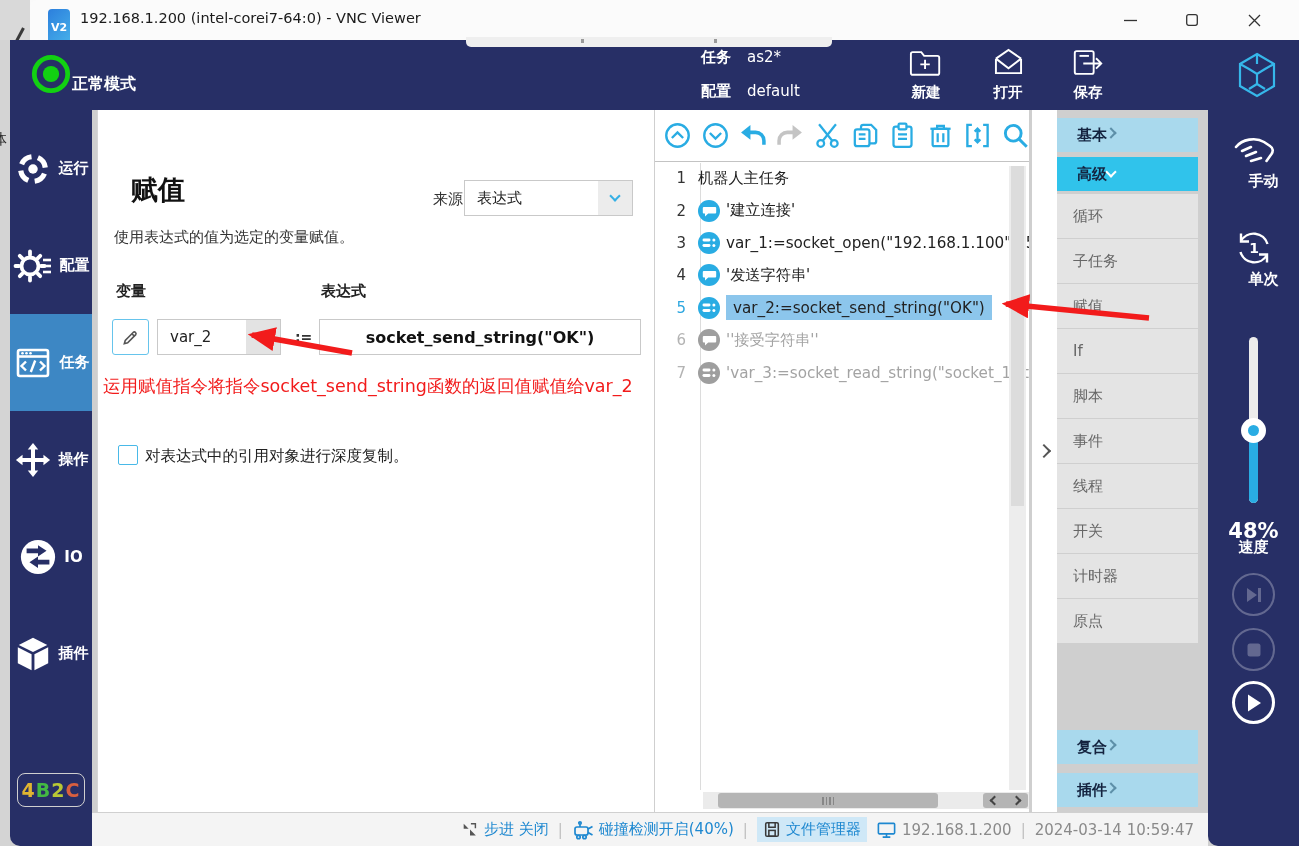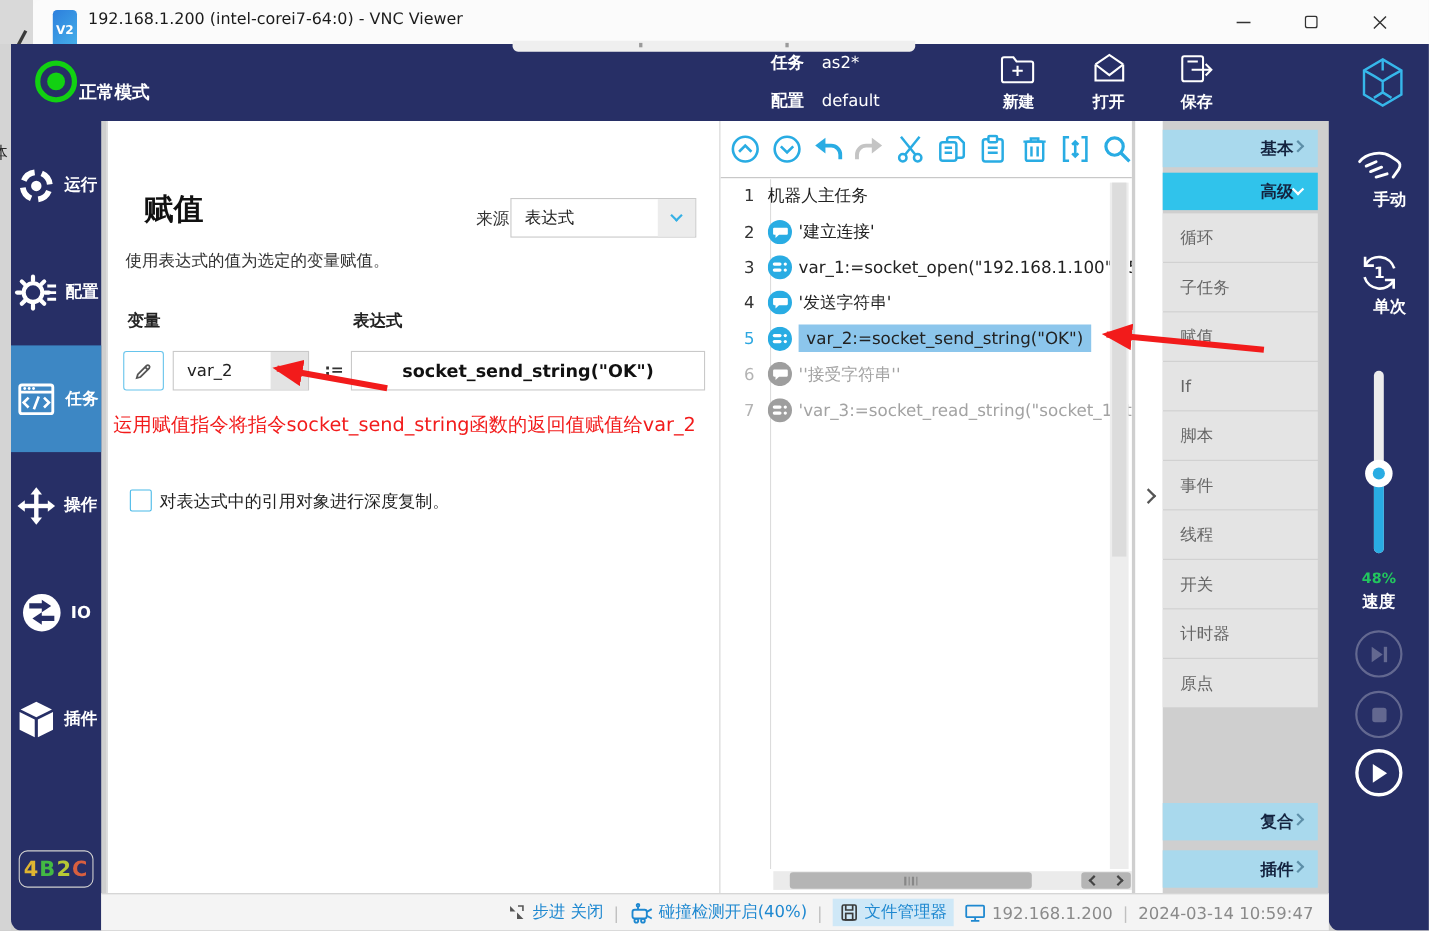--- a/index.html
+++ b/index.html
@@ -74,33 +74,33 @@
 .hscroll{position:absolute;left:48px;bottom:3px;height:17px;width:327px;background:#ebebeb}
 .hthumb{position:absolute;left:15px;top:1px;width:220px;height:15px;background:#b5b5b5;border-radius:3px;display:flex;align-items:center;justify-content:center;gap:2px}
 .hthumb i{width:1.5px;height:8px;background:#878787}
 .hbtns{position:absolute;right:2px;top:1px;width:45px;height:15px;background:#b5b5b5;border-radius:3px;display:flex;align-items:center;justify-content:space-around}
 .hbtns .c{width:7px;height:7px;border-right:2px solid #444;border-bottom:2px solid #444}
 
 .expander{position:absolute;left:1032px;top:110px;width:25px;height:702px;background:#fff}
 .expchev{position:absolute;left:7px;top:336px;width:10px;height:10px;border-right:2.2px solid #555;border-bottom:2.2px solid #555;transform:rotate(-45deg);cursor:pointer}
 
 .instr{position:absolute;left:1057px;top:118px;width:141px}
-.igroup{position:absolute;left:0;width:141px;height:34px;background:#a9d9ed;display:flex;align-items:center;justify-content:flex-end;padding:0 14px 0 20px;font-size:15px;font-weight:bold;color:#14233f;cursor:pointer}
+.igroup{position:absolute;left:0;width:141px;height:34px;background:#a9d9ed;display:flex;align-items:center;justify-content:flex-start;padding:0 14px 0 20px;font-size:15px;font-weight:bold;color:#14233f;cursor:pointer}
 .igroup .chev{border-color:#5d8fa8}
 .igroup.open{background:#30c3eb}
 .igroup.open .chev{border-color:#fff}
 .iitem{position:absolute;left:0;width:141px;height:44px;background:#e4e4e4;display:flex;align-items:center;padding-left:16px;font-size:15px;color:#666;cursor:pointer}
 
 .rightbar{position:absolute;left:1208px;top:110px;width:91px;height:736px;background:#272f66;border-bottom-left-radius:10px}
 .rlabel{position:absolute;width:111px;text-align:center;color:#fff;font-size:15px;font-weight:bold}
 .slider-track{position:absolute;left:41px;top:227px;width:9px;height:166px;border-radius:5px;background:#ececec}
 .slider-fill{position:absolute;left:0;bottom:0;width:9px;height:75px;border-radius:5px;background:#29ace3}
 .slider-handle{position:absolute;left:33px;top:308px;width:25px;height:25px;border-radius:50%;background:#fff;display:flex;align-items:center;justify-content:center;cursor:pointer}
 .slider-handle i{width:11px;height:11px;border-radius:50%;background:#29ace3}
-.speedpct{position:absolute;left:0;top:409px;width:91px;text-align:center;color:#22c55e;font-size:13px;font-weight:bold}
+.speedpct{position:absolute;left:0;top:409px;width:91px;text-align:center;color:#ffffff;font-size:21px;font-weight:bold}
 .speedlbl{position:absolute;left:0;top:428px;width:91px;text-align:center;color:#fff;font-size:15px;font-weight:bold}
 .pbtn{position:absolute;left:24px;width:43px;height:43px;border-radius:50%;border:2.5px solid rgba(255,255,255,.28);display:flex;align-items:center;justify-content:center;cursor:pointer}
 .pbtn.on{border-color:#fff;border-width:3px}
 
 .statusbar{position:absolute;left:92px;top:812px;width:1116px;height:34px;background:#f4f4f4;border-top:1px solid #d0d0d0;display:flex;align-items:center;justify-content:flex-end;gap:9px;padding-right:14px;font-size:15px;white-space:nowrap}
 .sb-blue{color:#1e88d0}
 .sb-gray{color:#8a8a8a}
 .sb-sep{color:#c0c0c0}
 .sb-hl{background:#cfe8f7;display:flex;align-items:center;gap:5px;padding:3px 6px}
 .sb-item{display:flex;align-items:center;gap:5px}

